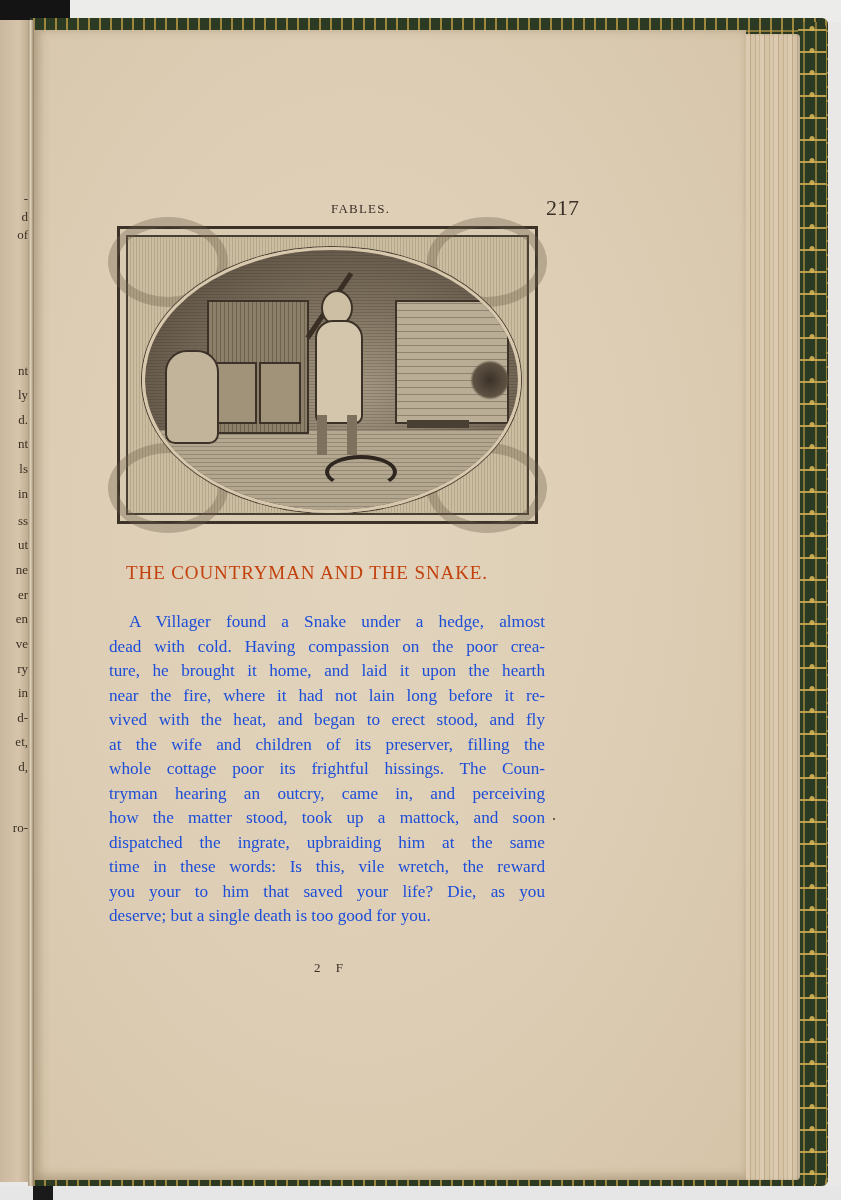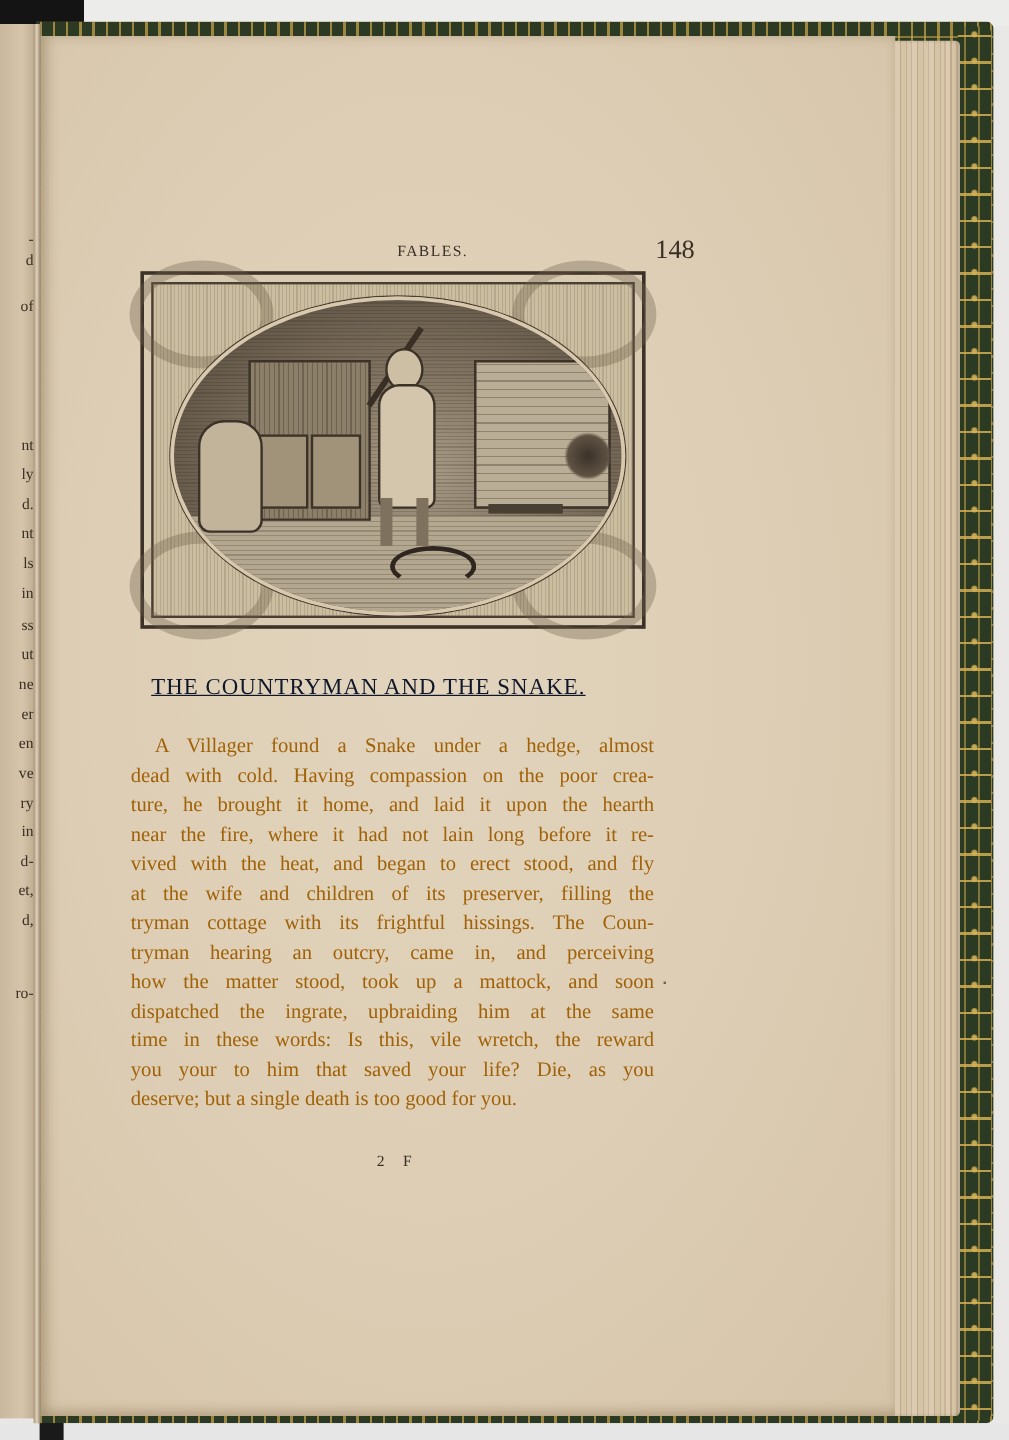--- a/index.html
+++ b/index.html
@@ -213,35 +213,34 @@
     border-radius: 50%;
     border-bottom-color: transparent;
   }
 
   
   .story-title {
     position: absolute;
     left: 126px; top: 562px;
     font-size: 19px;
     letter-spacing: 0.9px;
-    color: #0f172a;
+    color: #c2410c;
     white-space: nowrap;
-    text-decoration: underline;
   }
   .story-body {
     position: absolute;
     left: 109px; top: 610px;
     width: 436px;
   }
   .story-line {
     display: block;
     height: 24.5px;
     font-size: 17.2px;
     line-height: 24.5px;
-    color: #a16207;
+    color: #1d4ed8;
     text-align: justify;
     text-align-last: justify;
     white-space: nowrap;
   }
   .story-line.first {
     padding-left: 20px;
   }
   .story-line.last {
     text-align-last: left;
   }
@@ -268,21 +267,21 @@
 <div class="backdrop-bottom"></div>
 <div class="backdrop-dark-bottom"></div>
 
 <div class="cover-board"></div>
 <div class="gilt-strip-right"></div>
 <div class="page-stack"></div>
 
 <div class="left-page" id="left-page">
     <span class="left-frag" style="top: 172px;">-</span>
     <span class="left-frag" style="top: 190px;">d</span>
-    <span class="left-frag" style="top: 228px; text-align: right;">of</span>
+    <span class="left-frag" style="top: 208px; text-align: right;">of</span>
     <span class="left-frag" style="top: 344px;">nt</span>
     <span class="left-frag" style="top: 368px;">ly</span>
     <span class="left-frag" style="top: 393px;">d.</span>
     <span class="left-frag" style="top: 417px;">nt</span>
     <span class="left-frag" style="top: 442px;">ls</span>
     <span class="left-frag" style="top: 467px;">in</span>
     <span class="left-frag" style="top: 494px;">ss</span>
     <span class="left-frag" style="top: 518px;">ut</span>
     <span class="left-frag" style="top: 543px;">ne</span>
     <span class="left-frag" style="top: 568px;">er</span>
@@ -292,21 +291,21 @@
     <span class="left-frag" style="top: 666px;">in</span>
     <span class="left-frag" style="top: 691px;">d-</span>
     <span class="left-frag" style="top: 715px;">et,</span>
     <span class="left-frag" style="top: 740px;">d,</span>
     <span class="left-frag" style="top: 764px; margin-top: 37px;">ro-</span>
   </div>
 <div class="left-page-edge"></div>
 
 <div class="main-page">
   <div class="running-head">FABLES.</div>
-  <div class="page-number">148</div>
+  <div class="page-number">217</div>
 </div>
 
 <div class="illustration" title="Woodcut: countryman raising a mattock over a snake while wife and child cower by cupboard, fireplace at right, ornate oval frame with leaf scrollwork corners">
   <div class="frame-inner">
     <div class="scroll" style="left:-20px; top:-20px;"></div>
     <div class="scroll" style="right:-20px; top:-20px;"></div>
     <div class="scroll" style="left:-20px; bottom:-20px;"></div>
     <div class="scroll" style="right:-20px; bottom:-20px;"></div>
     <div class="oval">
       <div class="floor"></div>
@@ -329,21 +328,21 @@
 
 <div class="story-title">THE COUNTRYMAN AND THE SNAKE.</div>
 
 <div class="story-body">
   <span class="story-line first">A Villager found a Snake under a hedge, almost</span>
   <span class="story-line">dead with cold.  Having compassion on the poor crea-</span>
   <span class="story-line">ture, he brought it home, and laid it upon the hearth</span>
   <span class="story-line">near the fire, where it had not lain long before it re-</span>
   <span class="story-line">vived with the heat, and began to erect stood, and fly</span>
   <span class="story-line">at the wife and children of its preserver, filling the</span>
-  <span class="story-line">tryman cottage with its frightful hissings.  The Coun-</span>
+  <span class="story-line">whole cottage poor its frightful hissings.  The Coun-</span>
   <span class="story-line">tryman hearing an outcry, came in, and perceiving</span>
   <span class="story-line">how the matter stood, took up a mattock, and soon</span>
   <span class="story-line">dispatched the ingrate, upbraiding him at the same</span>
   <span class="story-line">time in these words: Is this, vile wretch, the reward</span>
   <span class="story-line">you your to him that saved your life?  Die, as you</span>
   <span class="story-line last">deserve; but a single death is too good for you.</span>
 </div>
 
 <div class="stray-mark"></div>
 <div class="signature">2 F</div>

